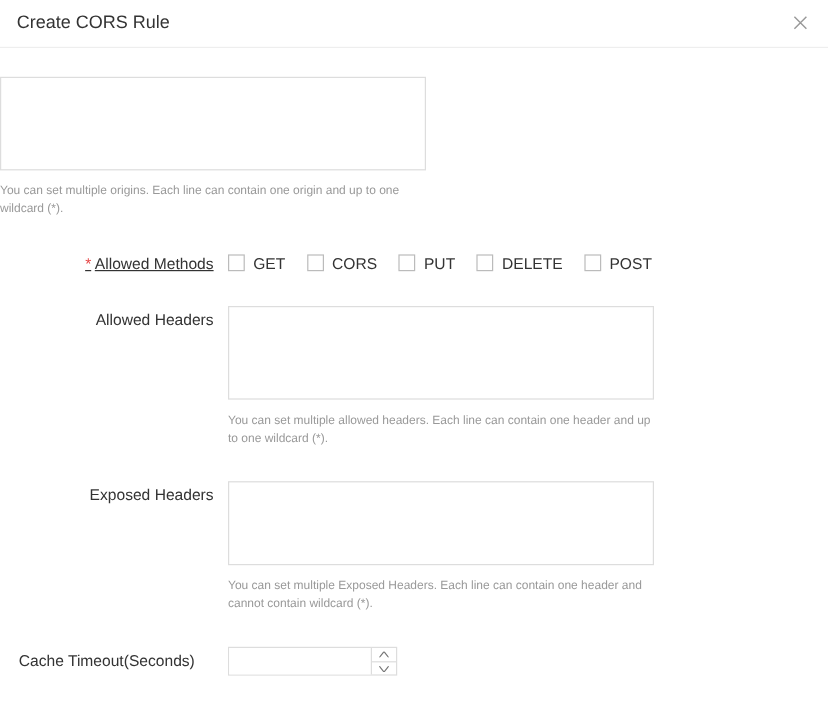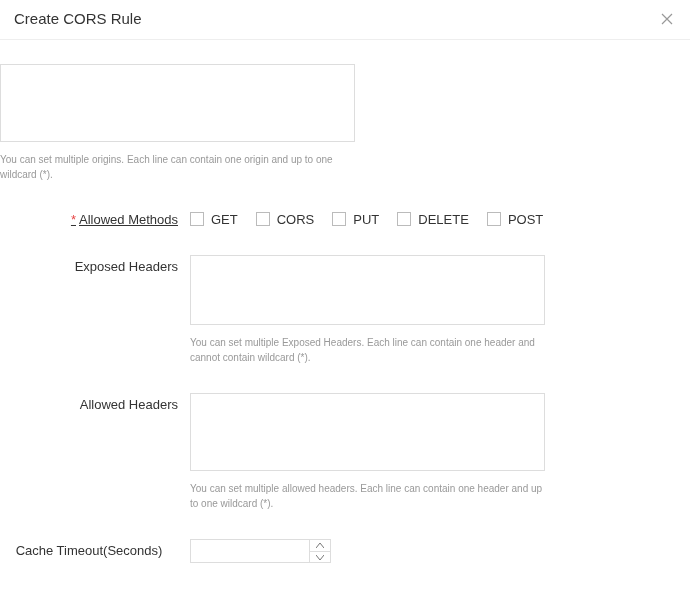--- a/index.html
+++ b/index.html
@@ -74,35 +74,35 @@
           <label class="chk">
             <span class="chk-box"></span>
             <span class="chk-label">POST</span>
           </label>
         </div>
       </div>
     </div>
 
     <div class="form-row">
       <div class="label-col">
+        <span>Allowed Headers</span>
+      </div>
+      <div class="field-col">
+        <textarea class="area" value="" style=""></textarea>
+        <div class="hint">You can set multiple allowed headers. Each line can contain one header and up to one wildcard (*).</div>
+      </div>
+    </div>
+
+    <div class="form-row">
+      <div class="label-col">
         <span>Exposed Headers</span>
       </div>
       <div class="field-col">
         <textarea class="area" style="height: 70px;" value=""></textarea>
         <div class="hint">You can set multiple Exposed Headers. Each line can contain one header and cannot contain wildcard (*).</div>
-      </div>
-    </div>
-
-    <div class="form-row">
-      <div class="label-col">
-        <span>Allowed Headers</span>
-      </div>
-      <div class="field-col">
-        <textarea class="area" value="" style=""></textarea>
-        <div class="hint">You can set multiple allowed headers. Each line can contain one header and up to one wildcard (*).</div>
       </div>
     </div>
 
     <div class="form-row">
       <div class="label-col" style="padding-top:4px;text-align:center;">
         <span>Cache Timeout(Seconds)</span>
       </div>
       <div class="field-col">
         <div class="spinner">
           <input type="text" value="" style="">

